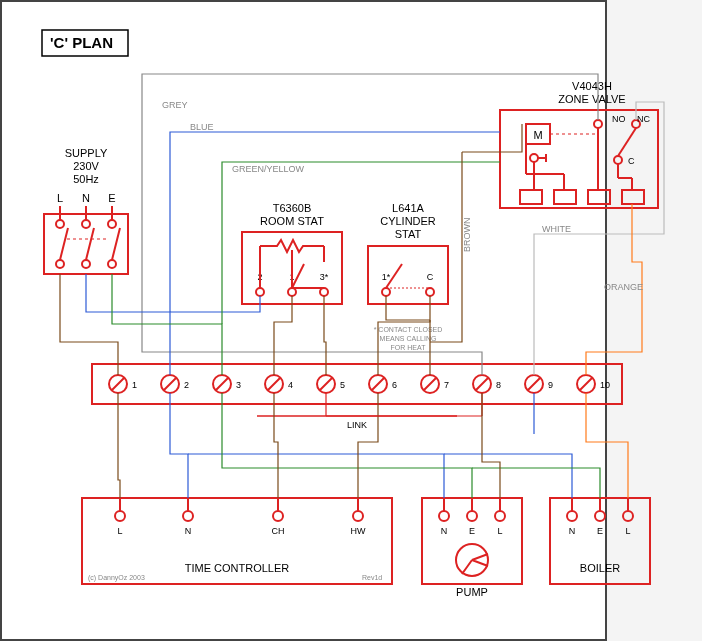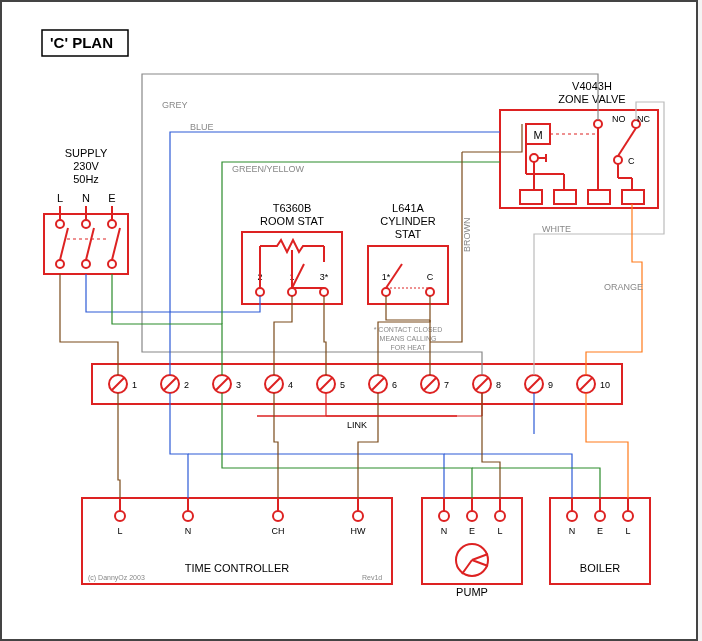--- a/index.html
+++ b/index.html
@@ -1,16 +1,16 @@
 <!DOCTYPE html>
 <html><head>
 <meta charset="utf-8">
 <style>
   html,body{margin:0;padding:0;background:#f4f4f4;font-family:Arial,Helvetica,sans-serif}
-  #wrap{width:698px;height:641px;background:#fff;position:relative;border:2px solid #444;box-sizing:border-box}
+  #wrap{width:607px;height:641px;background:#fff;position:relative;border:2px solid #444;box-sizing:border-box}
   svg{position:absolute;top:0;left:0}
   text{font-family:Arial,Helvetica,sans-serif}
   .blk{fill:#000}
   .red{stroke:#d22;fill:none;stroke-width:2}
   .lbl{font-size:11px;fill:#000}
   .lbl-sm{font-size:9px;fill:#000}
   .lbl-xs{font-size:7px;fill:#888}
   .lbl-w{font-size:9px;fill:#888}
   .wire{fill:none;stroke-width:1.2}
 </style>

